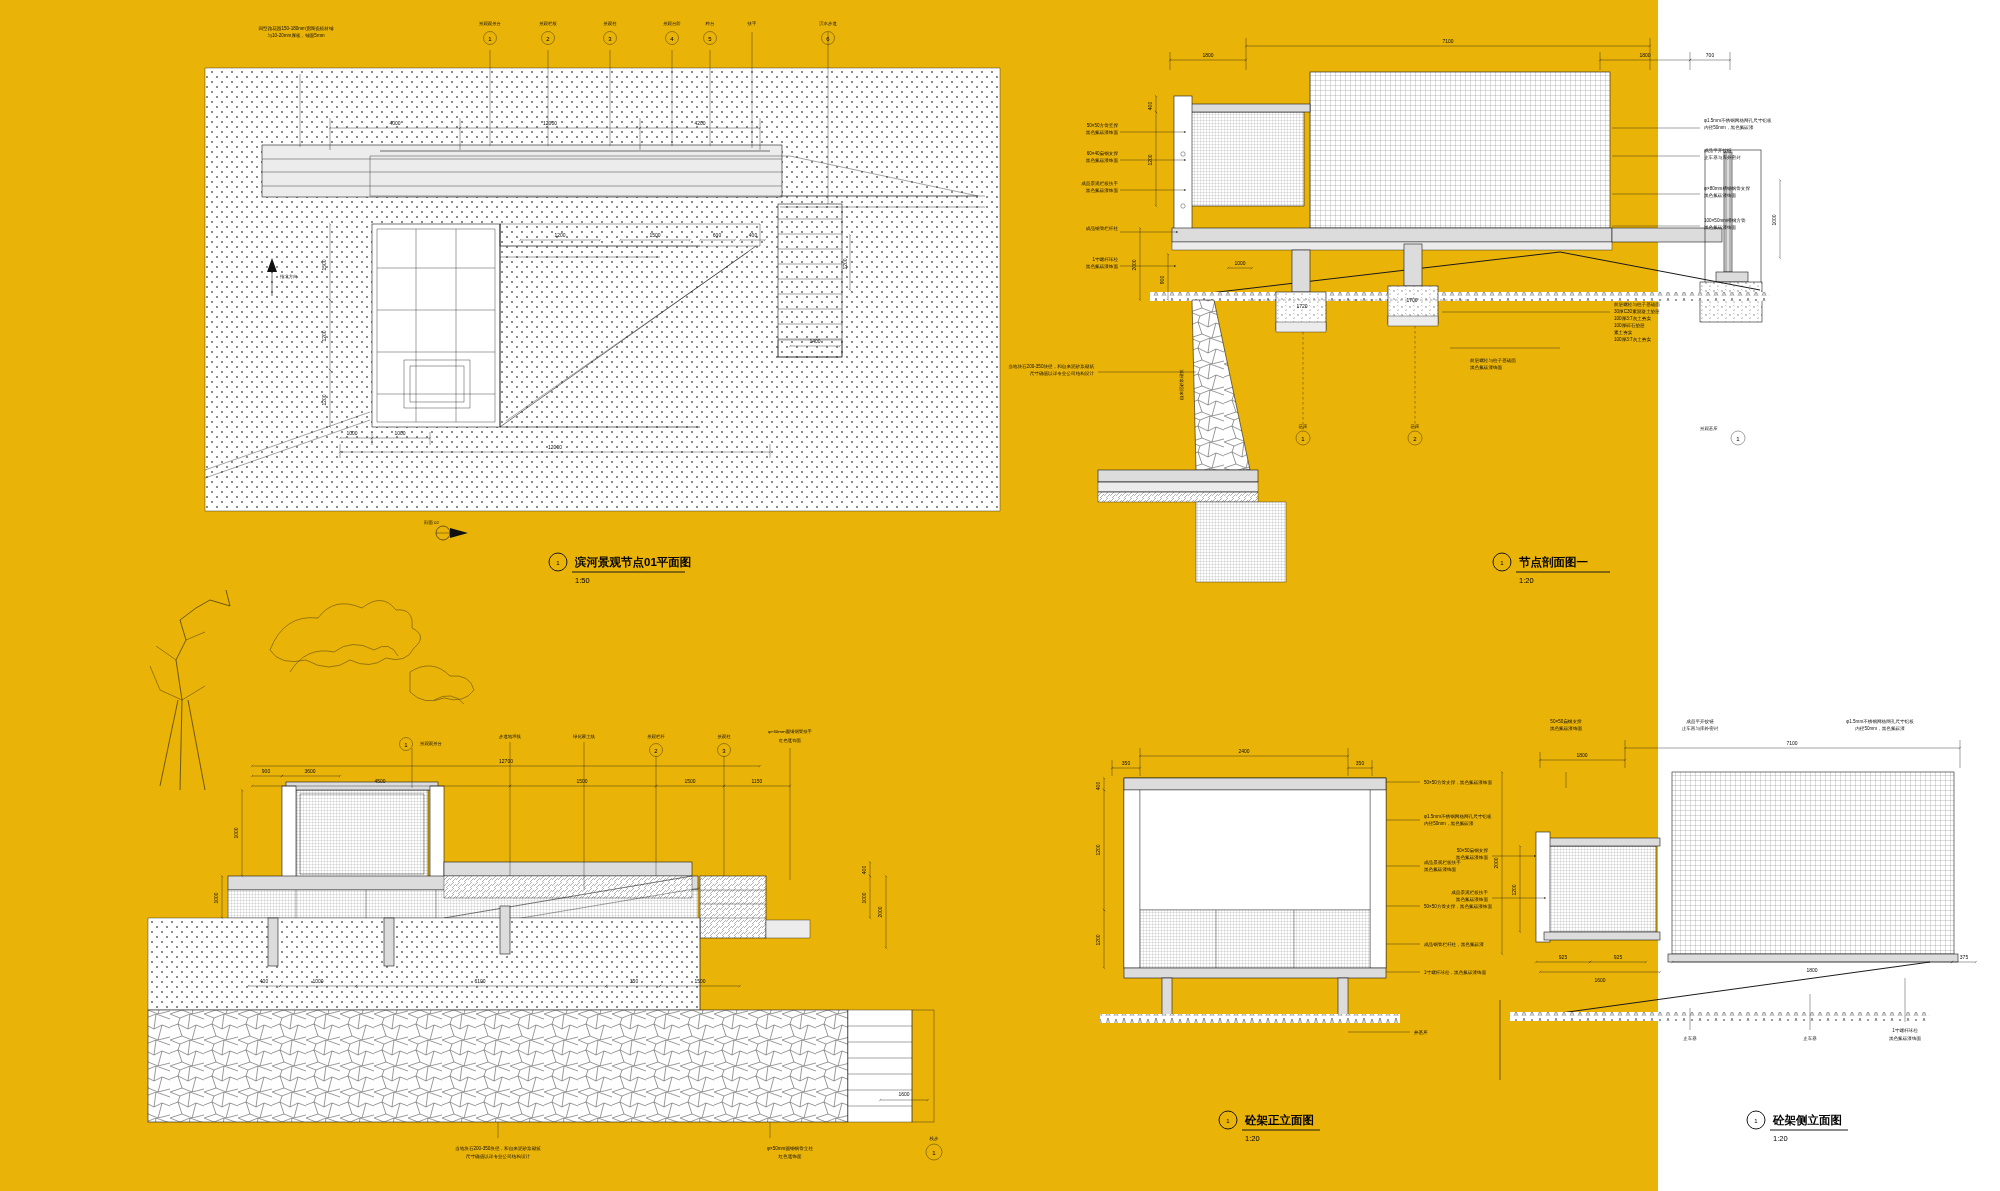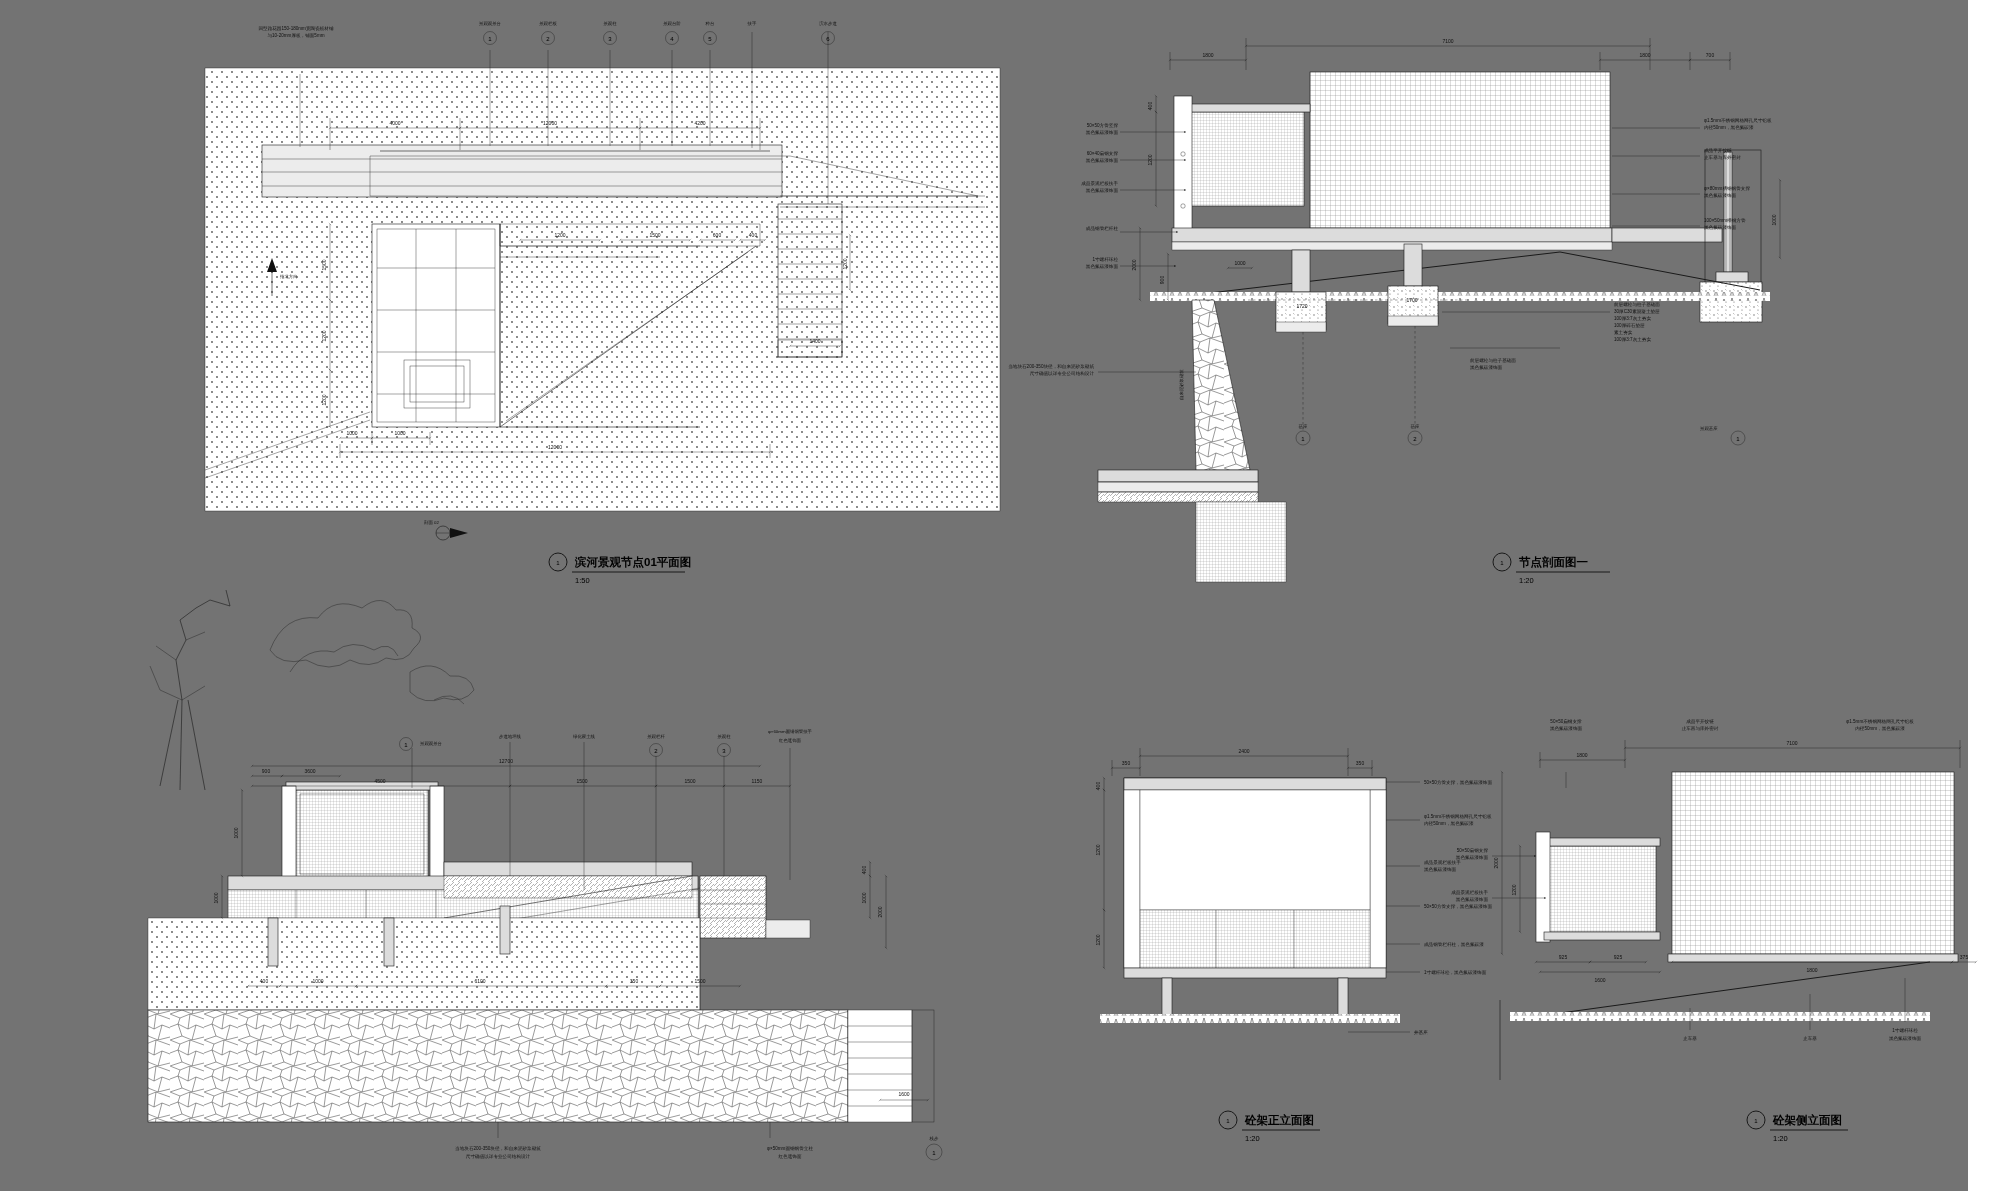--- a/index.html
+++ b/index.html
@@ -1,17 +1,17 @@
 <!DOCTYPE html>
 <html><head>
 <meta charset="utf-8">
 <style>
   html,body{margin:0;padding:0;background:#ffffff;}
   body{width:2000px;height:1191px;font-family:"Liberation Sans",sans-serif;color:#111;overflow:hidden;position:relative;}
-  .sheet{position:absolute;left:0;top:0;width:1968px;height:1191px;background:#737373;}
+  .sheet{position:absolute;left:0;top:0;width:1658px;height:1191px;background:#eab308;}
   svg{display:block;overflow:visible;}
   .ln{stroke:#1a1a1a;fill:none;}
   .thin{stroke-width:.6;}
   .vthin{stroke-width:.4;}
   .med{stroke-width:1;}
   .dashfine{stroke-dasharray:2.5 2.5;}
   .txt4{font-size:4.4px;fill:#111;}
   .dim{font-size:5px;fill:#111;}
   .ttl{font-size:11.5px;fill:#000;font-weight:bold;}
   .scl{font-size:7.5px;fill:#000;}

